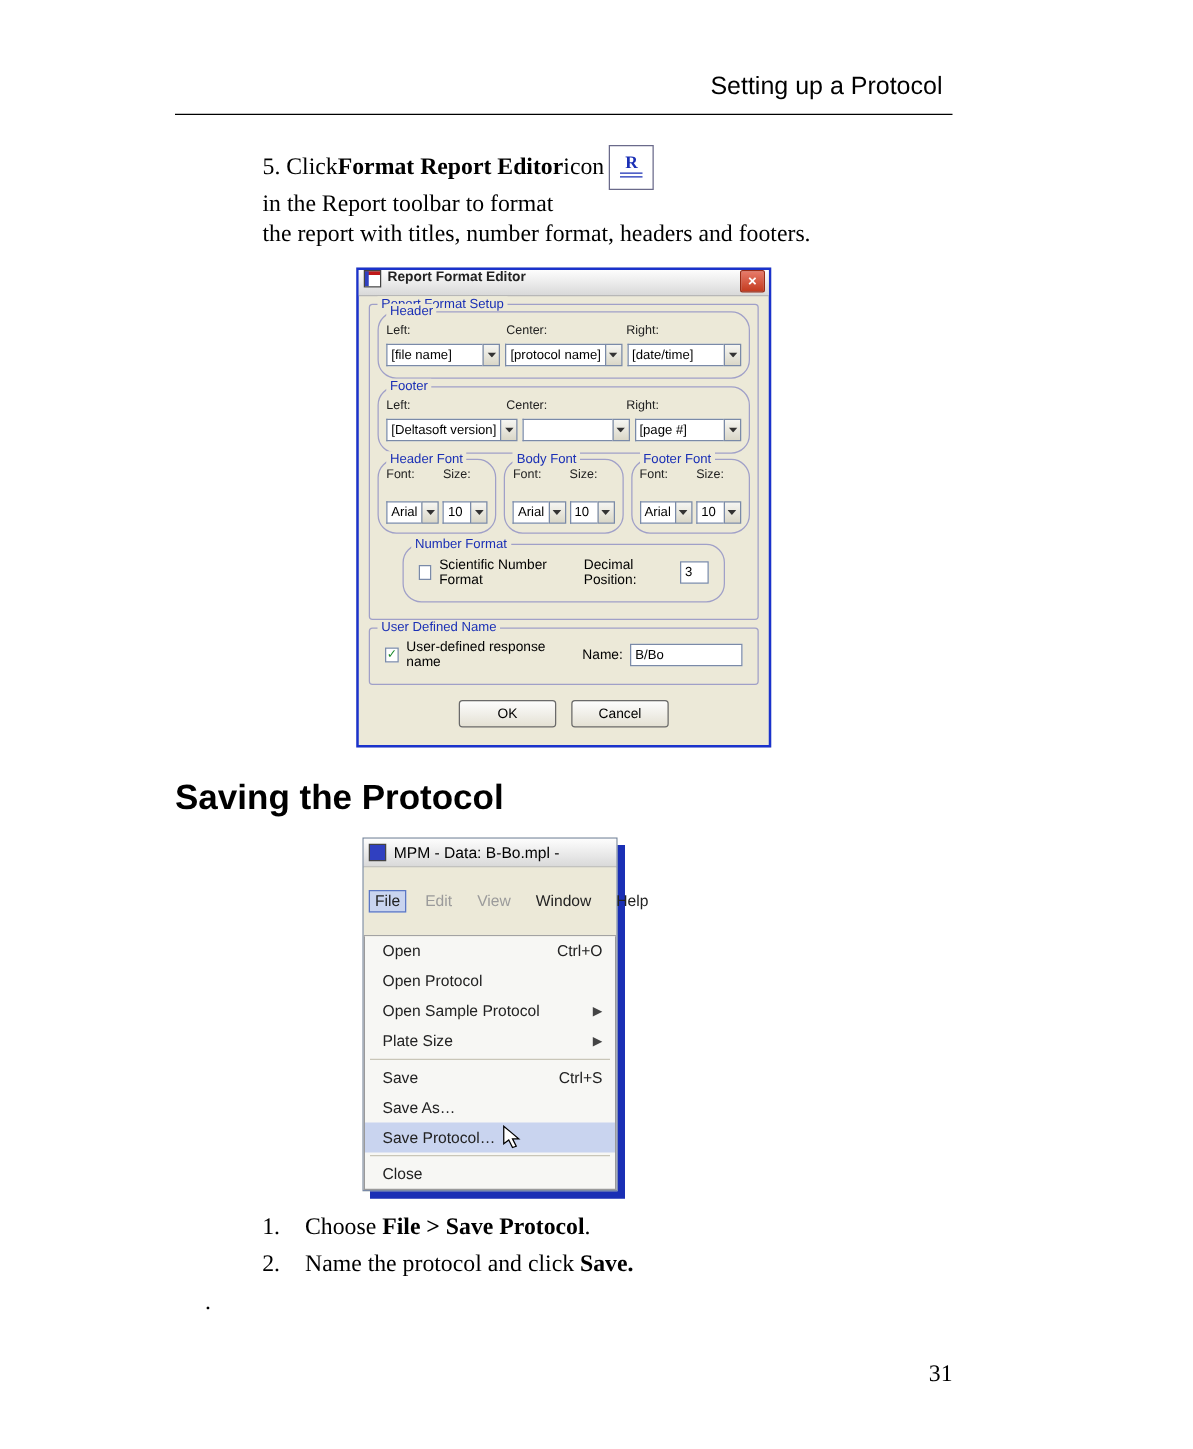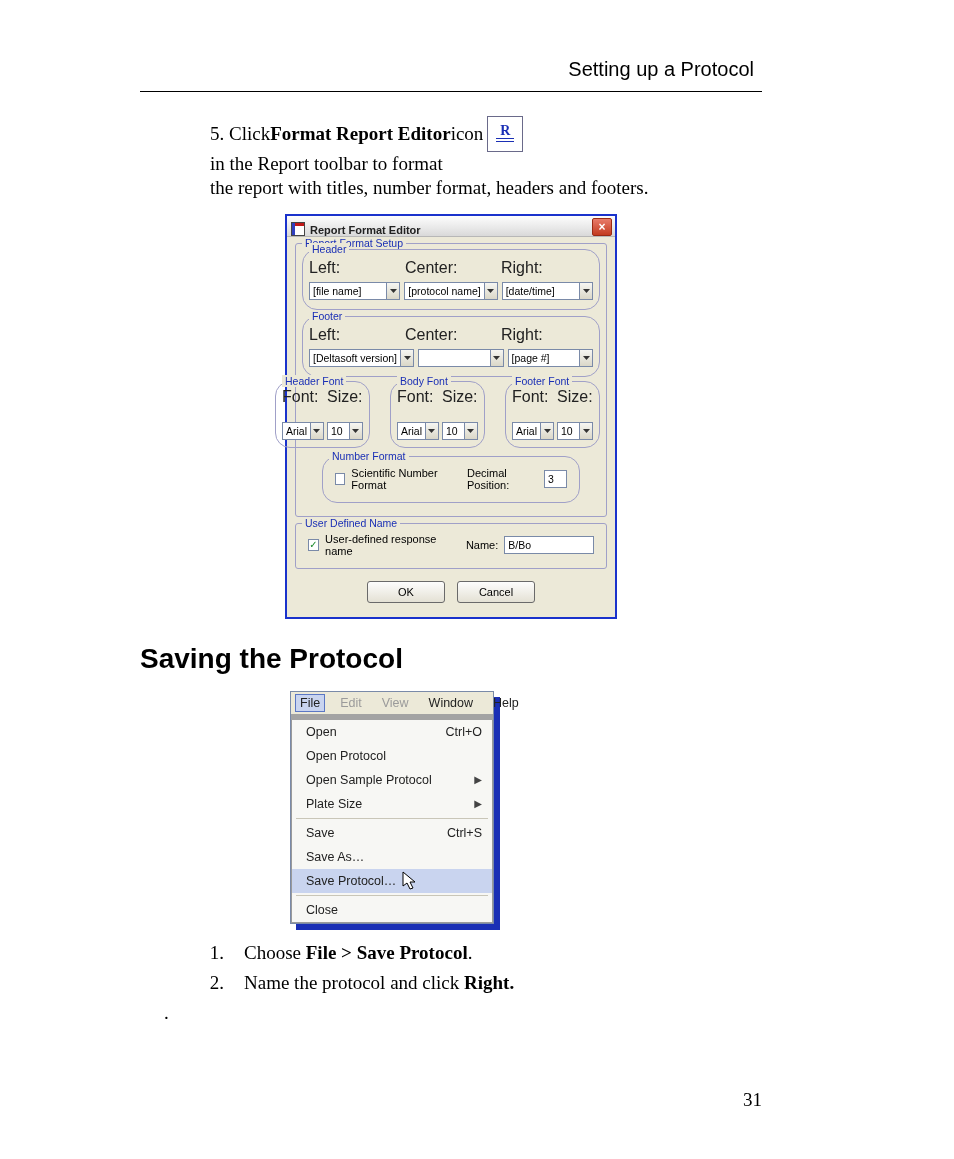--- a/index.html
+++ b/index.html
@@ -79,21 +79,21 @@
     background: #ece9d8;
     font-family: Tahoma, Arial, sans-serif;
     font-size: 11px;
     width: 332px;
     box-sizing: border-box;
   }
   .dlg-titlebar {
     height: 20px;
     background: linear-gradient(#fdfdfd, #e8e8e8 60%, #d9d9d9);
     display: flex;
-    align-items: flex-end;
+    align-items: flex-start;
     padding: 0 3px 0 4px;
     border-bottom: 1px solid #b7b7b7;
   }
   .dlg-titlebar .appicon {
     width: 14px; height: 14px;
     background:
       linear-gradient(#3040c0,#3040c0) left/3px 100% no-repeat,
       linear-gradient(#c01818,#c01818) top/100% 3px no-repeat,
       #fff;
     border: 1px solid #444;
@@ -145,21 +145,21 @@
   .row3 {
     display: flex;
     gap: 4px;
     margin-top: 3px;
     margin-bottom: 2px;
   }
   .col3 { flex: 1; }
   .lbl {
     color: #222;
     margin-bottom: 2px;
-    font-size: 16px;
+    font-size: 10px;
   }
   .combo {
     display: flex;
     width: 100%;
   }
   .combo .cval {
     flex: 1;
     background: #fff;
     border: 1px solid #7a8aa8;
     border-right: none;
@@ -180,21 +180,21 @@
   }
   .cbtn svg { display:block; }
   .txt {
     background: #fff;
     border: 1px solid #7a8aa8;
     height: 16px;
     padding: 0 3px;
     font-size: 10.5px;
     line-height: 16px;
   }
-  .font-row { display: flex; gap: 20px; margin-top: 4px; justify-content: flex-end; }
+  .font-row { display: flex; gap: 6px; margin-top: 4px; }
   .font-grp {
     flex: 1;
   }
   .font-inner { display: flex; gap: 3px; margin-top: 14px; }
   .font-inner .combo { flex: 1; }
   .font-inner .combo.small { width: 36px; flex: none; }
   .number-grp { margin: 8px 20px 6px 20px; }
   .number-grp .num-row {
     display: flex; align-items: center; gap: 6px;
     padding: 4px 6px;
@@ -269,23 +269,23 @@
     background:
       linear-gradient(#3040c0,#3040c0);
     border: 1px solid #444;
     box-sizing: border-box;
     margin-right: 6px;
   }
   .menu-bar {
     height: 22px;
     background: #ece9d8;
     display: flex; align-items: center;
-    padding: 0 4px;
+    padding: 16px 4px;
     gap: 10px;
-    border-bottom: 6px solid #a3a3a3;
+    border-bottom: 1px solid #a3a3a3;
   }
   .menu-bar .mi {
     padding: 2px 5px;
     color: #222;
   }
   .menu-bar .mi.open {
     background: #c9d4ef;
     border: 1px solid #5b77c4;
     padding: 1px 4px;
   }
@@ -578,20 +578,24 @@
       </div>
     </div>
   </div>
 
   <div class="h2">Saving the Protocol</div>
 
   <div>
     <div class="menu-fig">
       <div class="menu-shadow"></div>
       <div class="menu-window">
+        <div class="menu-title">
+          <span class="appicon2"></span>
+          <span>MPM - Data: B-Bo.mpl -</span>
+        </div>
         <div class="menu-bar">
           <span class="mi open">File</span>
           <span class="mi dim">Edit</span>
           <span class="mi dim">View</span>
           <span class="mi">Window</span>
           <span class="mi">Help</span>
         </div>
         <div class="dropdown">
           <div class="row">
             <span>Open</span>
@@ -638,20 +642,20 @@
   <div class="steps">
     <div class="step">
       <span class="num">1.</span>
       <span>
         <span>Choose </span><b>File &gt; Save Protocol</b><span>.</span>
       </span>
     </div>
     <div class="step">
       <span class="num">2.</span>
       <span>
-        <span>Name the protocol and click </span><b>Right.</b>
+        <span>Name the protocol and click </span><b>Save.</b>
       </span>
     </div>
   </div>
   <div class="dot">.</div>
 
   <div class="pagenum">31</div>
 </div>
 
 </body></html>

